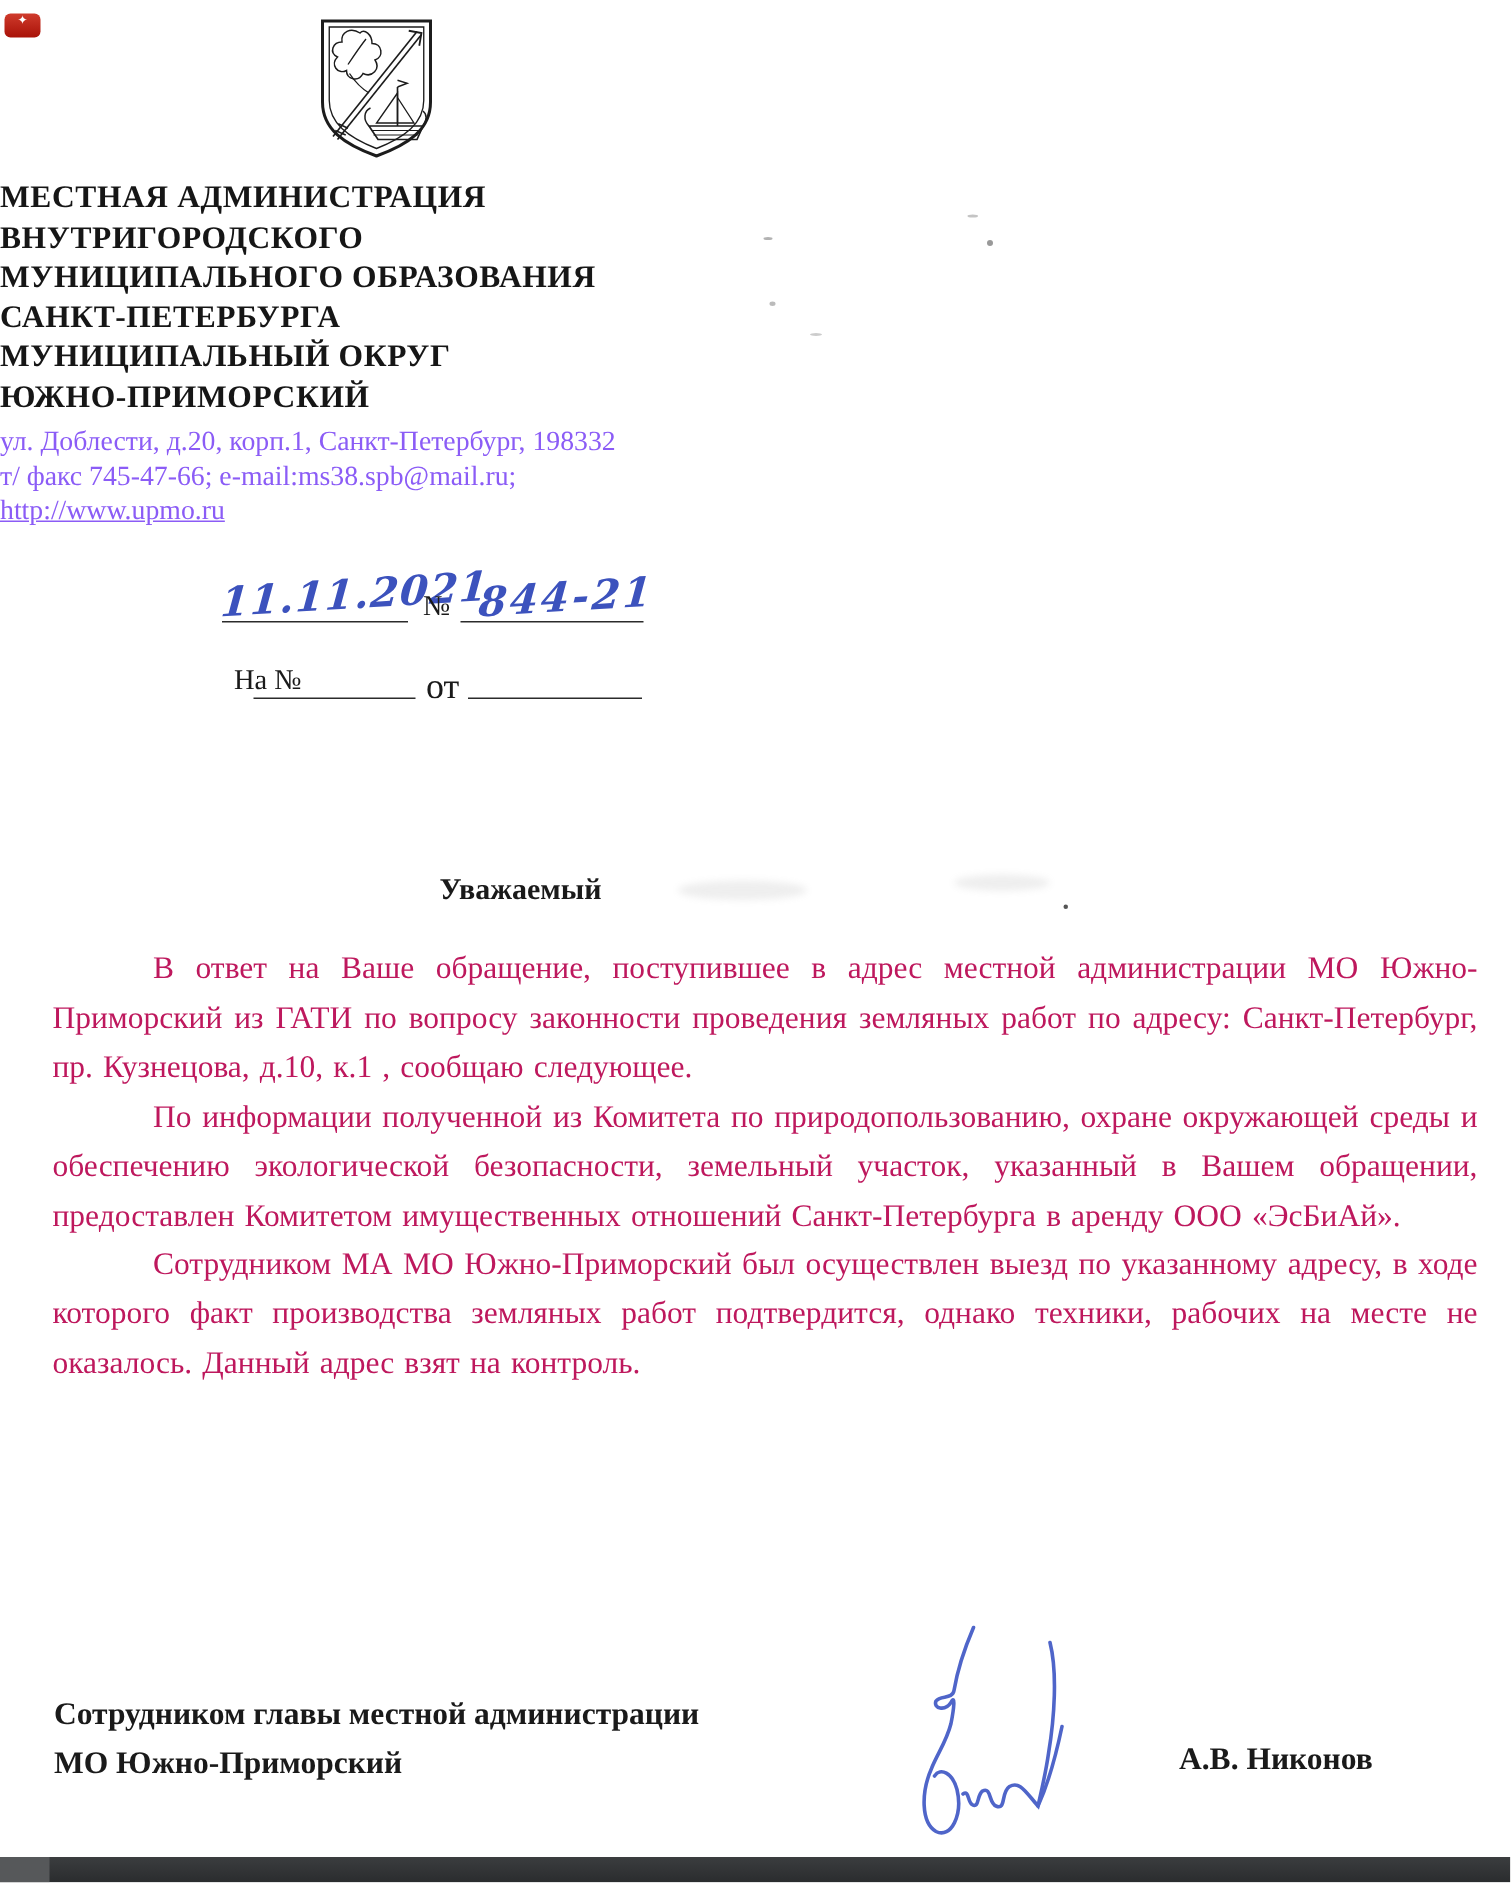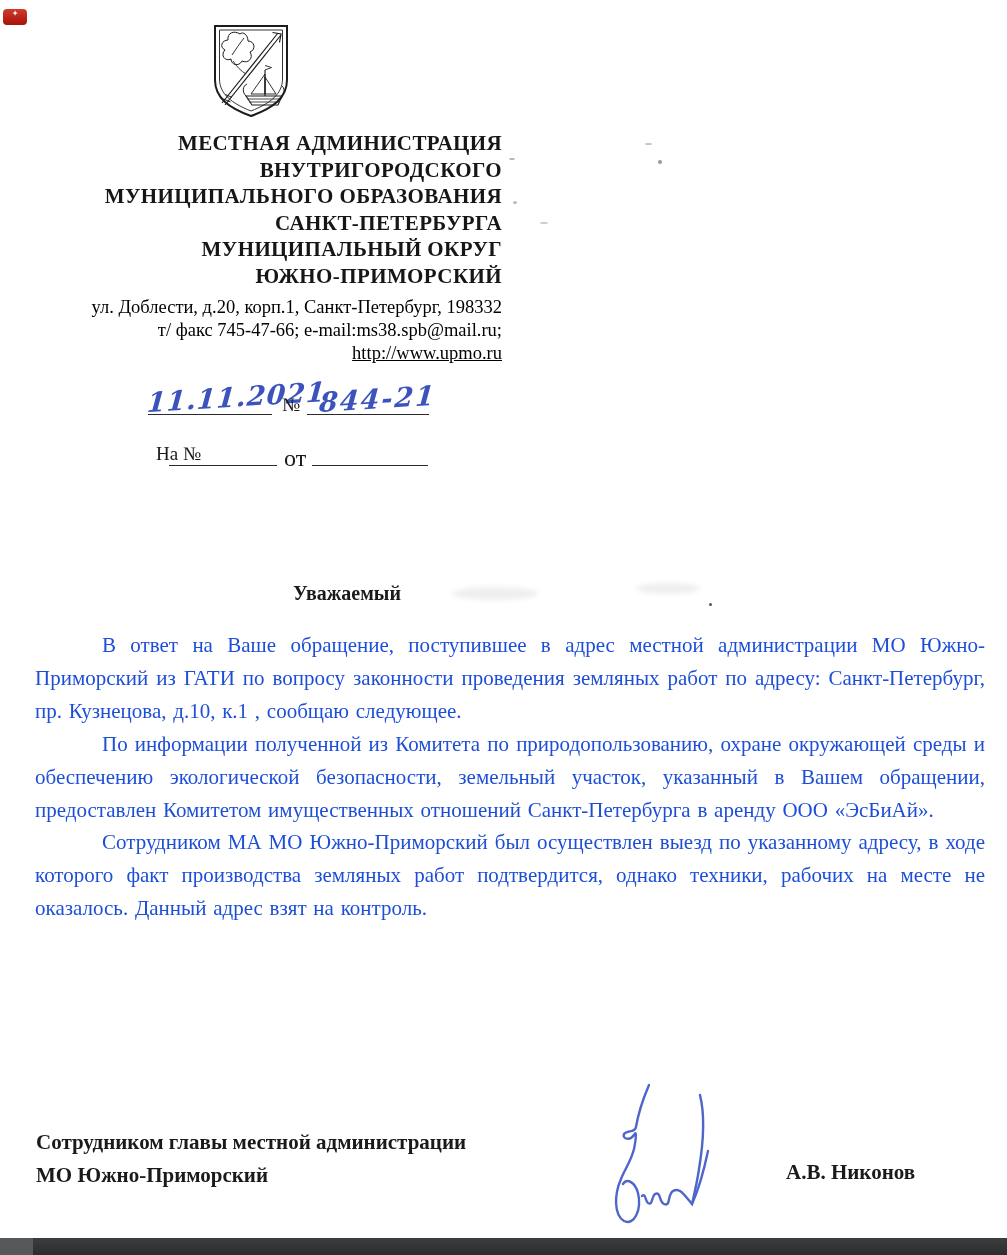--- a/index.html
+++ b/index.html
@@ -6,30 +6,30 @@
   .page {
     position: relative;
     width: 1007px; height: 1255px;
     background: #ffffff;
     overflow: hidden;
     font-family: "Liberation Serif", serif;
     color: #1a1a1a;
   }
   
   .letterhead {
-    position: absolute; left: 0; top: 24px; width: 502px;
-    text-align: right;
+    position: absolute; left: 0; top: 12px; width: 502px;
+    text-align: left;
   }
   .coat-of-arms { display:block; margin: 0 auto 12px auto; }
   .org-line {
     font-weight: bold; font-size: 21px; line-height: 26.6px;
     letter-spacing: 0.4px; color: #161616;
   }
   .addr-block { margin-top: 6px; }
-  .addr-line { font-size: 18.5px; line-height: 23.4px; color: #000000; }
+  .addr-line { font-size: 18.5px; line-height: 23.4px; color: #8b5cf6; }
   .website { text-decoration: underline; }
   .pre { white-space: pre; }
   
   .abs { position: absolute; }
   .ogrn { left:128px; top:370px; font-size:19px; }
   .blank-line { position:absolute; height:0; border-bottom:1.6px solid #2b2b2b; }
   .hand {
     font-family: "DejaVu Serif", serif;
     font-style: italic; font-weight: bold;
     color: #3c52bd;
@@ -42,21 +42,21 @@
   .na-no   { left:112px; top:443px; font-size:19px;margin-left:44px; }
   .ot-label{ left:284px; top:445px; font-size:24px; }
   
   .salutation { left:293px; top:582px; font-size:20px; font-weight:bold; }
   .smudge { position:absolute; background:#9a9a9a; opacity:0.16; filter:blur(2.5px); border-radius:50%; }
   .speck { position:absolute; background:#555; border-radius:50%; }
   
   .body-text { position:absolute; left:35px; top:629px; width:950px; }
   .body-text p {
     margin:0; text-align:justify; text-indent:67px;
-    font-size:21px; line-height:32.9px; word-spacing:1.5px; color:#1d4ed8;
+    font-size:21px; line-height:32.9px; word-spacing:1.5px; color:#be185d;
   }
   
   .sig-position { left:36px; top:1126px; font-size:21px; font-weight:bold; line-height:33px; }
   .sig-name { left:786px; top:1160px; font-size:21px; font-weight:bold; }
   .sig-ink { position:absolute; left:612px; top:1077px; }
   
   .taskbar {
     position:absolute; left:0; top:1238px; width:1007px; height:17px;
     background: linear-gradient(to bottom, #3b3d3f, #2a2c2e);
   }

